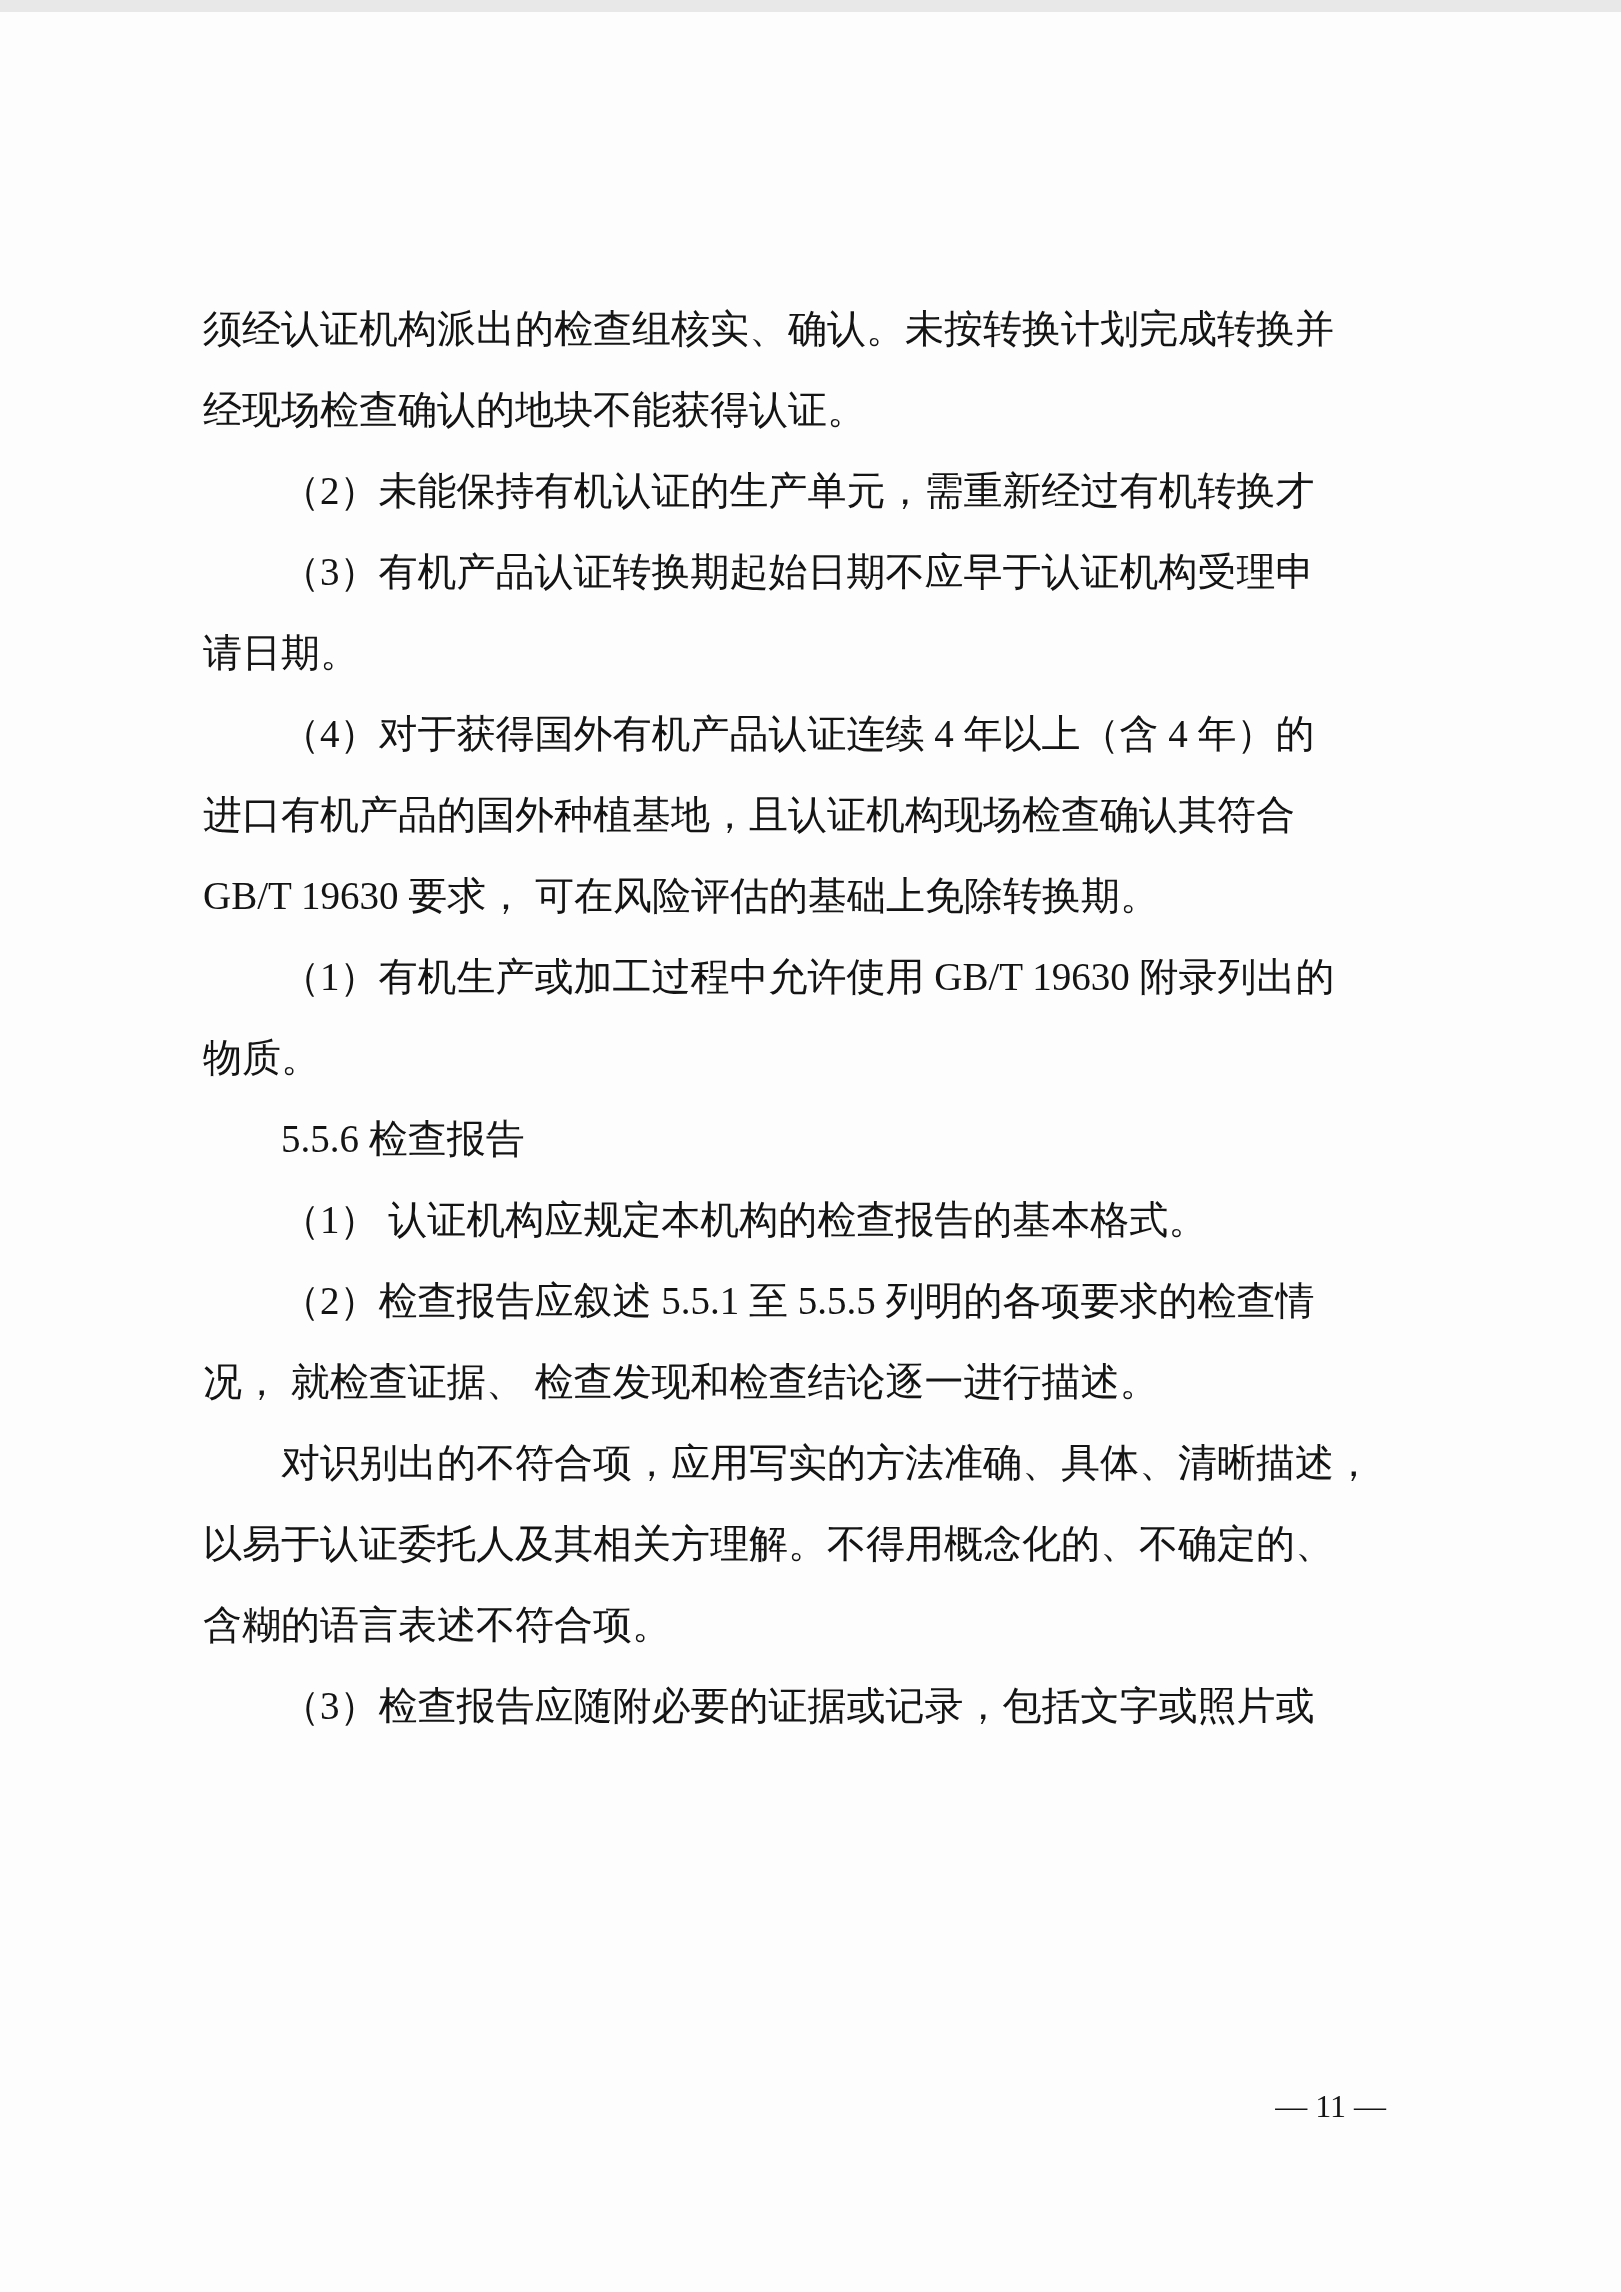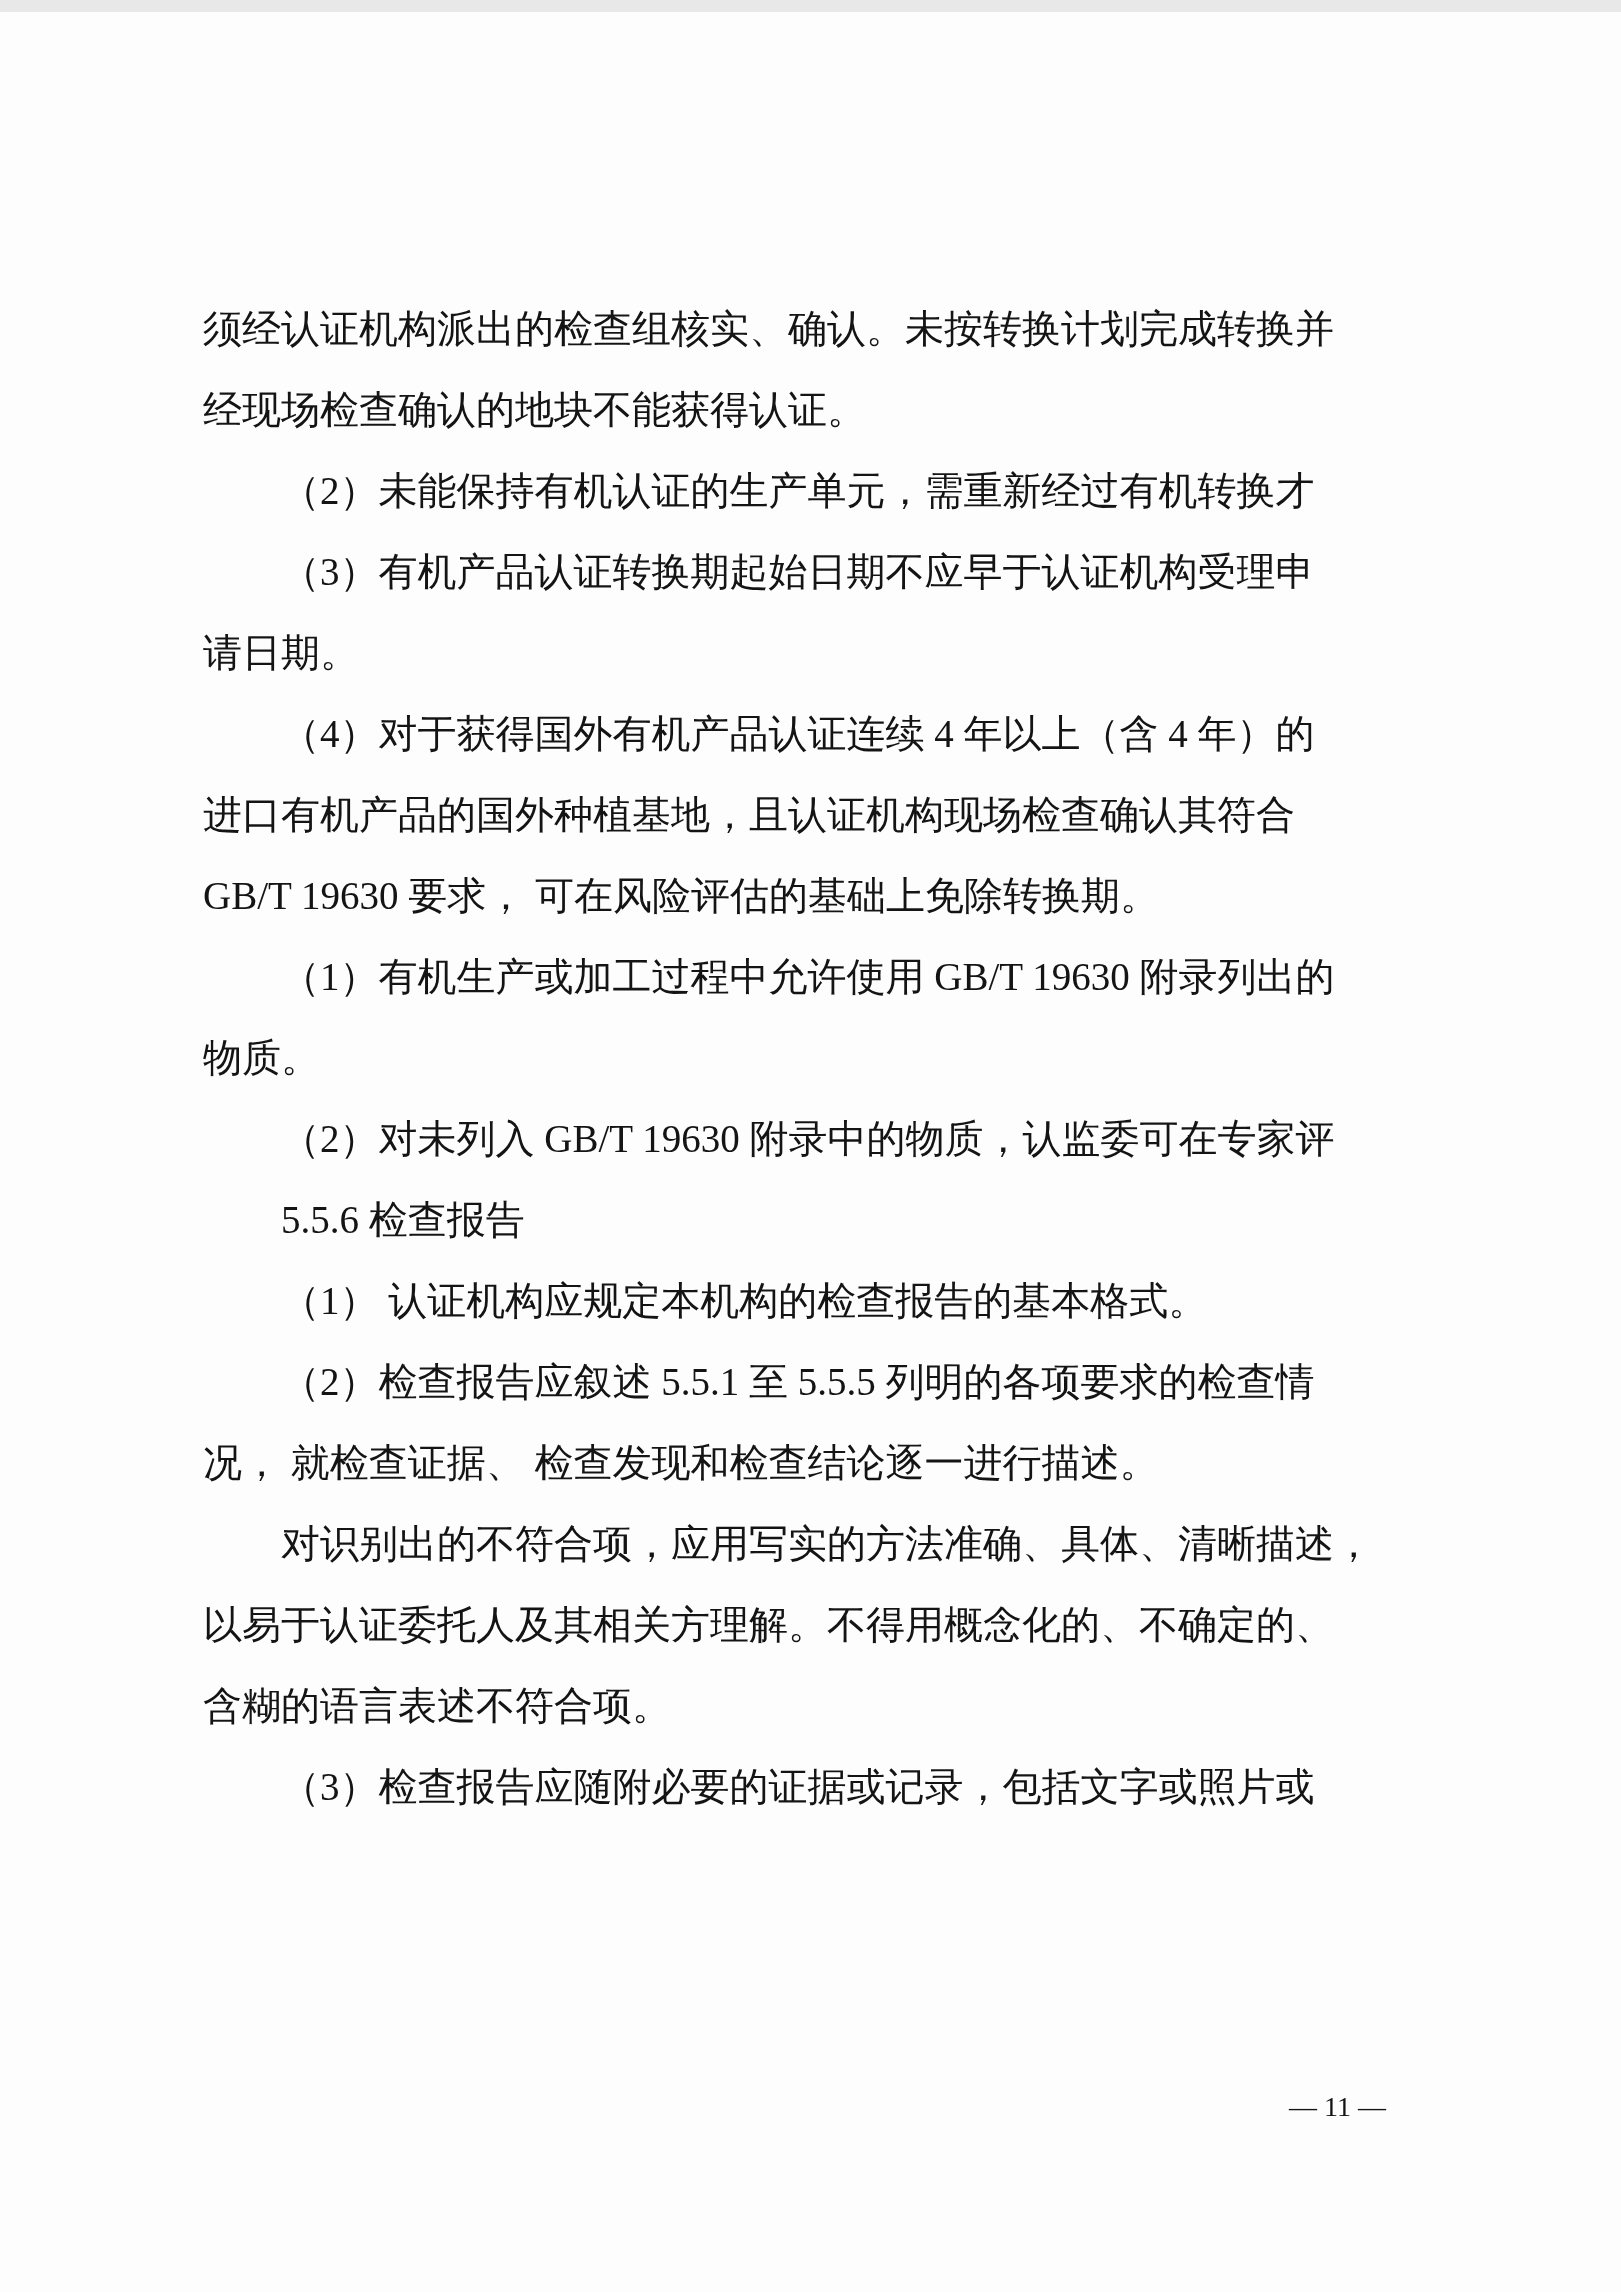--- a/index.html
+++ b/index.html
@@ -29,42 +29,41 @@
     height: 81px;
     white-space: pre;
   }
   .indent {
     padding-left: 78px;
   }
   .footer {
     position: absolute;
     top: 2070px;
     right: 235px;
-    font-size: 28px;
+    font-size: 32px;
     line-height: 49px;
     white-space: pre;
     text-align: center;
   }
 </style>
 </head>
 <body>
 
 <div class="page">
   <div class="content">
     <div class="line">须经认证机构派出的检查组核实、确认。未按转换计划完成转换并</div>
     <div class="line">经现场检查确认的地块不能获得认证。</div>
     <div class="line indent">（2）未能保持有机认证的生产单元，需重新经过有机转换才</div>
     <div class="line indent">（3）有机产品认证转换期起始日期不应早于认证机构受理申</div>
     <div class="line">请日期。</div>
     <div class="line indent">（4）对于获得国外有机产品认证连续 4 年以上（含 4 年）的</div>
     <div class="line">进口有机产品的国外种植基地，且认证机构现场检查确认其符合</div>
     <div class="line">GB/T 19630 要求， 可在风险评估的基础上免除转换期。</div>
     <div class="line indent">（1）有机生产或加工过程中允许使用 GB/T 19630 附录列出的</div>
     <div class="line">物质。</div>
-    <div class="line indent">（2）对未列入 GB/T 19630 附录中的物质，认监委可在专家评</div>
     <div class="line indent">5.5.6 检查报告</div>
     <div class="line indent">（1） 认证机构应规定本机构的检查报告的基本格式。</div>
     <div class="line indent">（2）检查报告应叙述 5.5.1 至 5.5.5 列明的各项要求的检查情</div>
     <div class="line">况， 就检查证据、 检查发现和检查结论逐一进行描述。</div>
     <div class="line indent">对识别出的不符合项，应用写实的方法准确、具体、清晰描述，</div>
     <div class="line">以易于认证委托人及其相关方理解。不得用概念化的、不确定的、</div>
     <div class="line">含糊的语言表述不符合项。</div>
     <div class="line indent">（3）检查报告应随附必要的证据或记录，包括文字或照片或</div>
   </div>
 

